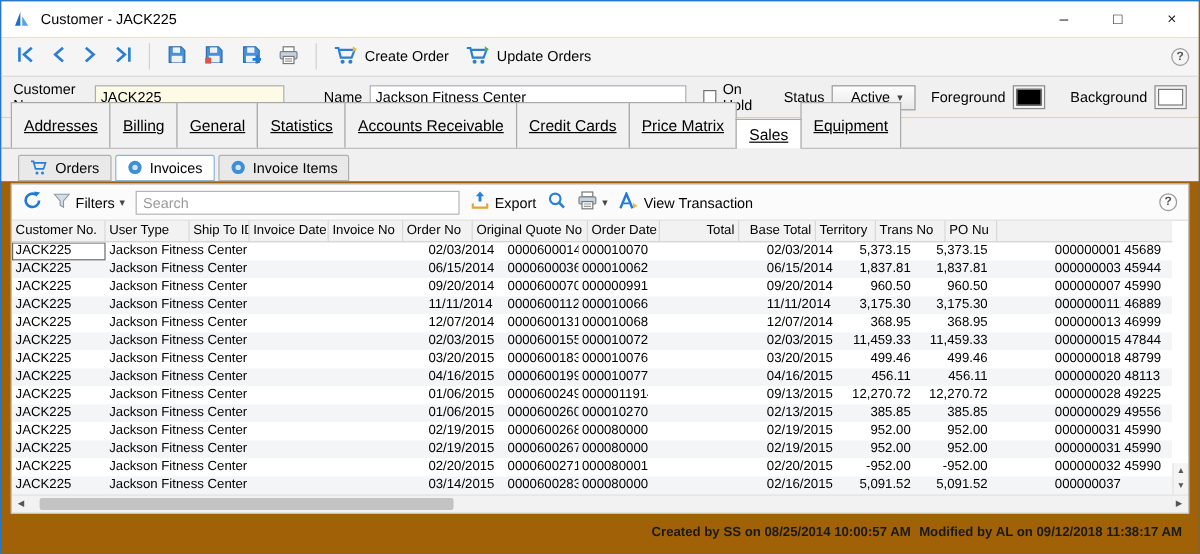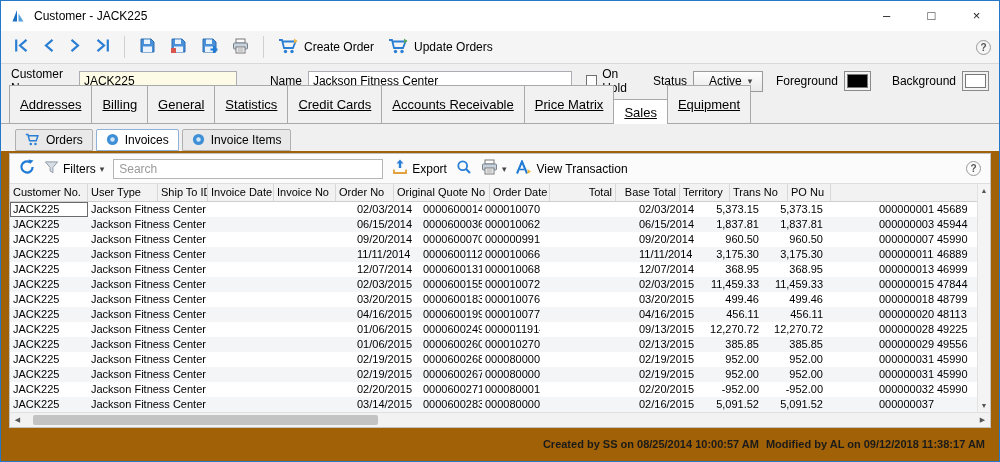--- a/index.html
+++ b/index.html
@@ -46,21 +46,21 @@
   .subtab { border:1px solid #b0b0b0; border-radius:2px 2px 0 0; background:#e9e9e9; padding:3px 9px; display:flex; gap:6px; align-items:center; font-size:12px; line-height:1.2; }
   .subtab.active { background:#ffffff; border-color:#8fb2d8; }
   .sicon { display:flex; align-items:center; }
   
   .panel { margin:2px 8px 0 8px; border:1px solid #c2c2c2; background:#fff; flex:0 0 auto; }
   .grid-toolbar { height:30px; background:#fbfbfb; border-bottom:1px solid #dedede; display:flex; align-items:center; padding:0 9px; gap:9px; }
   .gbtn { display:flex; align-items:center; gap:4px; font-size:12px; color:#000; }
   .search-input { width:270px; height:20px; border:1px solid #b5b5b5; padding:0 5px; font-size:12px; font-family:"Liberation Sans",sans-serif; color:#333; }
   .search-input::placeholder { color:#9a9a9a; }
   .dd-arrow { font-size:9px; color:#444; }
-  .grid-wrap { display:flex; height:228px; overflow:hidden; }
+  .grid-wrap { display:flex; height:228px; overflow:hidden;align-items:flex-end; }
   .grid-main { flex:1; overflow:hidden; }
   .grid-header { display:flex; height:18px; background:#f2f2f2; border-bottom:1px solid #cfcfcf; font-size:11px; color:#000; }
   .hcell { padding:2px 3px; border-right:1px solid #d8d8d8; white-space:nowrap; overflow:hidden; flex:0 0 auto; }
   .hcell.right { text-align:right; }
   .grid-body { height:210px; overflow:hidden; }
   .grid-row { display:flex; height:15px; line-height:15px; font-size:11px; color:#000; background:#fff; }
   .grid-row.alt { background:#f3f5f7; }
   .cell { padding:0 3px; white-space:nowrap; overflow:hidden; flex:0 0 auto; }
   .cell.right { text-align:right; }
   .cell.focus { outline:1px solid #6b6b6b; outline-offset:-1px; background:#fff; }
@@ -195,22 +195,22 @@
     <div class="swatch">
         <div class="swatch-inner" style="background: rgb(255, 255, 255);"></div>
       </div>
   </div>
 
   <div class="tabs">
       <div class="tab">Addresses</div>
       <div class="tab">Billing</div>
       <div class="tab">General</div>
       <div class="tab">Statistics</div>
+      <div class="tab">Accounts Receivable</div>
       <div class="tab">Credit Cards</div>
-      <div class="tab">Accounts Receivable</div>
       <div class="tab">Price Matrix</div>
       <div class="tab active">Sales</div>
       <div class="tab">Equipment</div>
     </div>
 
   <div class="subtabs">
       <div class="subtab">
         <span class="sicon">
           <svg width="15" height="13" viewBox="0 0 18 15">
             <path d="M1 1.5h2.5l2 7.5h8l2-6H4.4" fill="none" stroke="#2a7fd4" stroke-width="1.7"></path>

